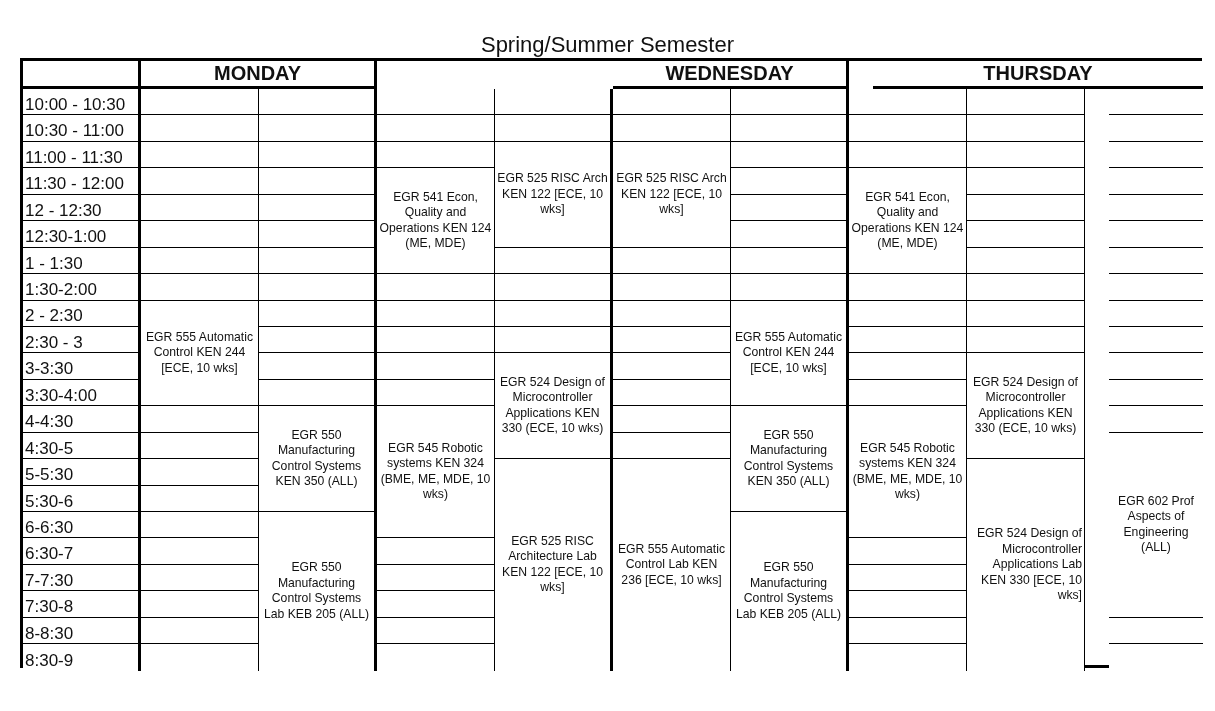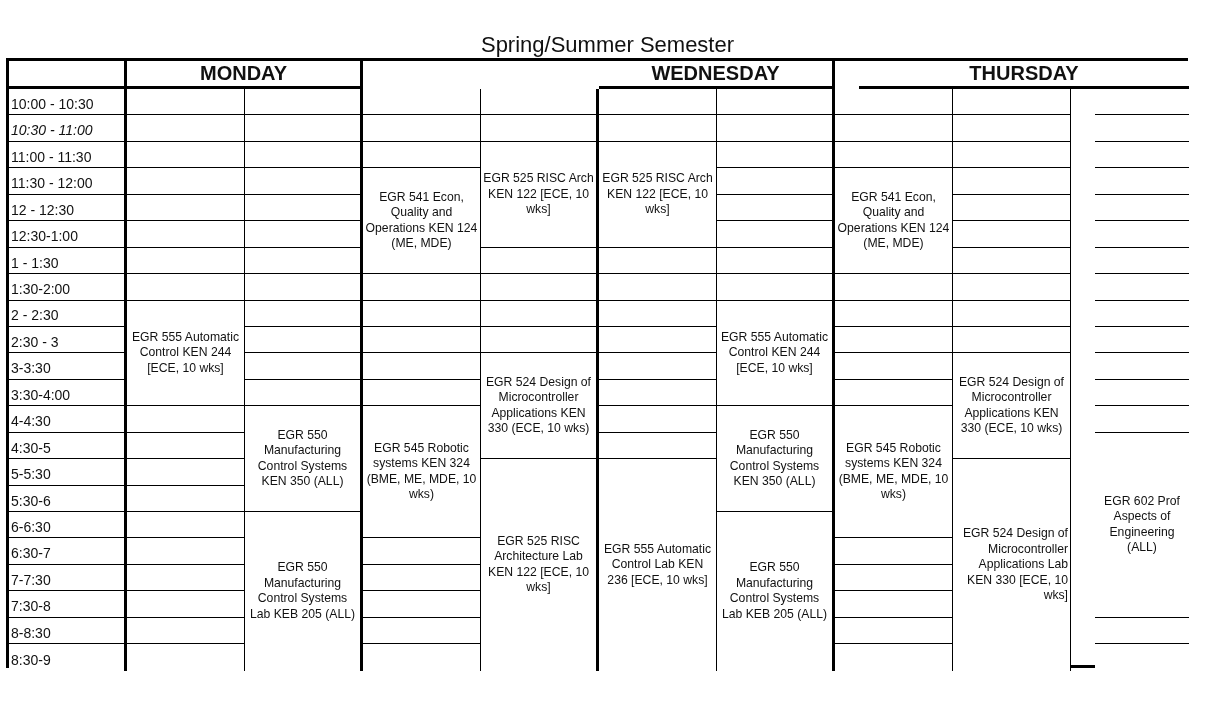--- a/index.html
+++ b/index.html
@@ -1,53 +1,53 @@
 <!DOCTYPE html>
 <html><head>
 <meta charset="utf-8">
 <style>
   html, body { margin: 0; padding: 0; background: #ffffff; }
   body { width: 1215px; height: 711px; position: relative; overflow: hidden;
          font-family: "Liberation Sans", sans-serif; color: #111; }
   .title { position: absolute; left: 0; width: 1215px; top: 32px; text-align: center;
            font-size: 22px; color: #111; font-family: "Liberation Sans", sans-serif; }
   .sched {
-    position: absolute; left: 6px; top: 58px;
+    position: absolute; left: 20px; top: 58px;
     width: 1182px; height: 610px;
     display: grid;
     grid-template-columns: 118px repeat(9, 118px);
     grid-template-rows: 28px repeat(22, 26.45px);
     box-sizing: border-box;
     border: 3px solid #000;
     background: #fff;
   }
   .cell { box-sizing: border-box; border-right: 1px solid #000; border-bottom: 1px solid #000;
           display: flex; align-items: center; justify-content: center; text-align: center;
           font-size: 12.2px; line-height: 15.5px; padding: 0 1px; overflow: hidden; background: #fff; }
   .hdr { font-weight: bold; font-size: 20px; border-bottom: 3px solid #000; }
   .hdr-blank { border-bottom: 3px solid #000; border-right: 3px solid #000; }
   .time { justify-content: flex-start; align-items: flex-end; padding: 16px 0 2px 2px;
-          font-size: 14px; border-right: 3px solid #000; }
+          font-size: 17px; border-right: 3px solid #000; }
   .dayend { border-right: 3px solid #000; }
   .lastcol { border-right: none; margin-left: 24px; }
   .lastrow { border-bottom: none; }
   .course { padding: 0 2px; }
 </style>
 </head>
 <body>
 
 <div class="title">Spring/Summer Semester</div>
 
 <div class="sched" id="sched">
   <div class="cell hdr-blank" style="grid-column:1;grid-row:1;"></div>
   <div class="cell hdr dayend" style="grid-column:2 / span 2;grid-row:1;">MONDAY</div>
   <div class="cell hdr dayend" style="grid-column:6 / span 2;grid-row:1;">WEDNESDAY</div>
   <div class="cell hdr lastcol" style="grid-column:8 / span 3;grid-row:1;">THURSDAY</div>
 <div class="cell time" style="grid-area: 2 / 1;">10:00 - 10:30</div>
-    <div class="cell time" style="grid-area: 3 / 1; font-style: italic;">10:30 - 11:00</div>
+    <div class="cell time" style="grid-area: 3 / 1;">10:30 - 11:00</div>
     <div class="cell time" style="grid-area: 4 / 1;">11:00 - 11:30</div>
     <div class="cell time" style="grid-area: 5 / 1;">11:30 - 12:00</div>
     <div class="cell time" style="grid-area: 6 / 1;">12 - 12:30</div>
     <div class="cell time" style="grid-area: 7 / 1;">12:30-1:00</div>
     <div class="cell time" style="grid-area: 8 / 1;">1 - 1:30</div>
     <div class="cell time" style="grid-area: 9 / 1;">1:30-2:00</div>
     <div class="cell time" style="grid-area: 10 / 1;">2 - 2:30</div>
     <div class="cell time" style="grid-area: 11 / 1;">2:30 - 3</div>
     <div class="cell time" style="grid-area: 12 / 1;">3-3:30</div>
     <div class="cell time" style="grid-area: 13 / 1;">3:30-4:00</div>

